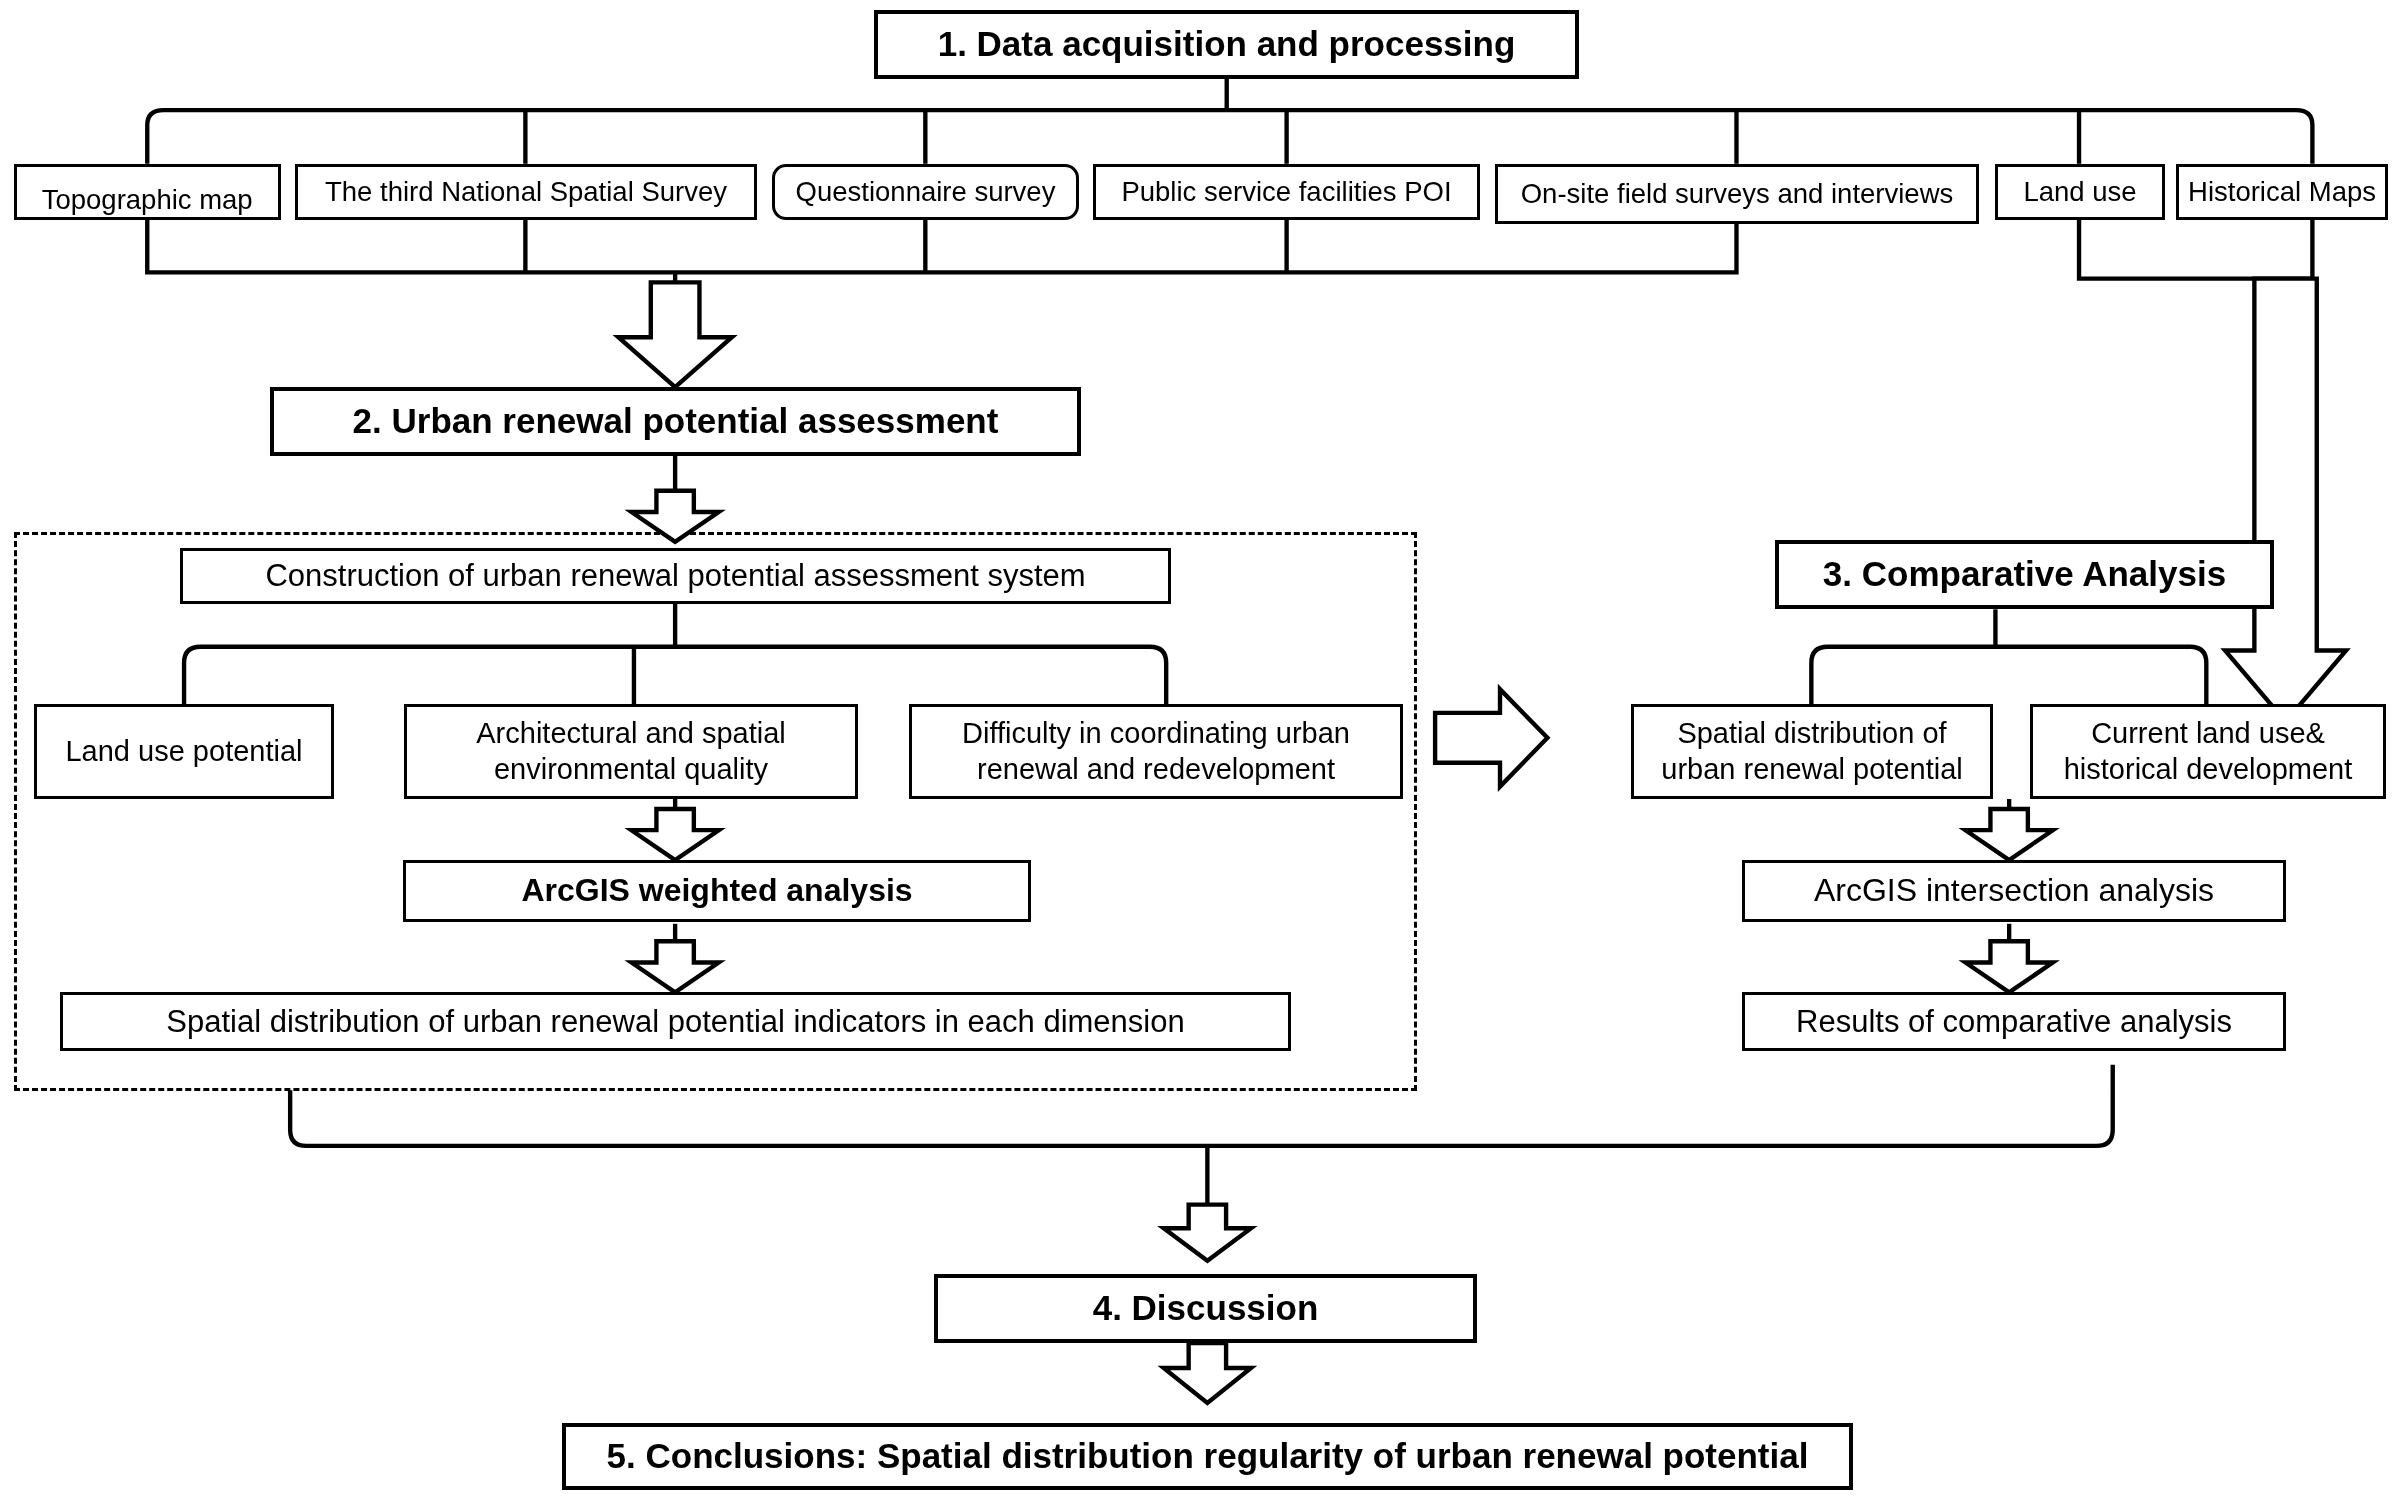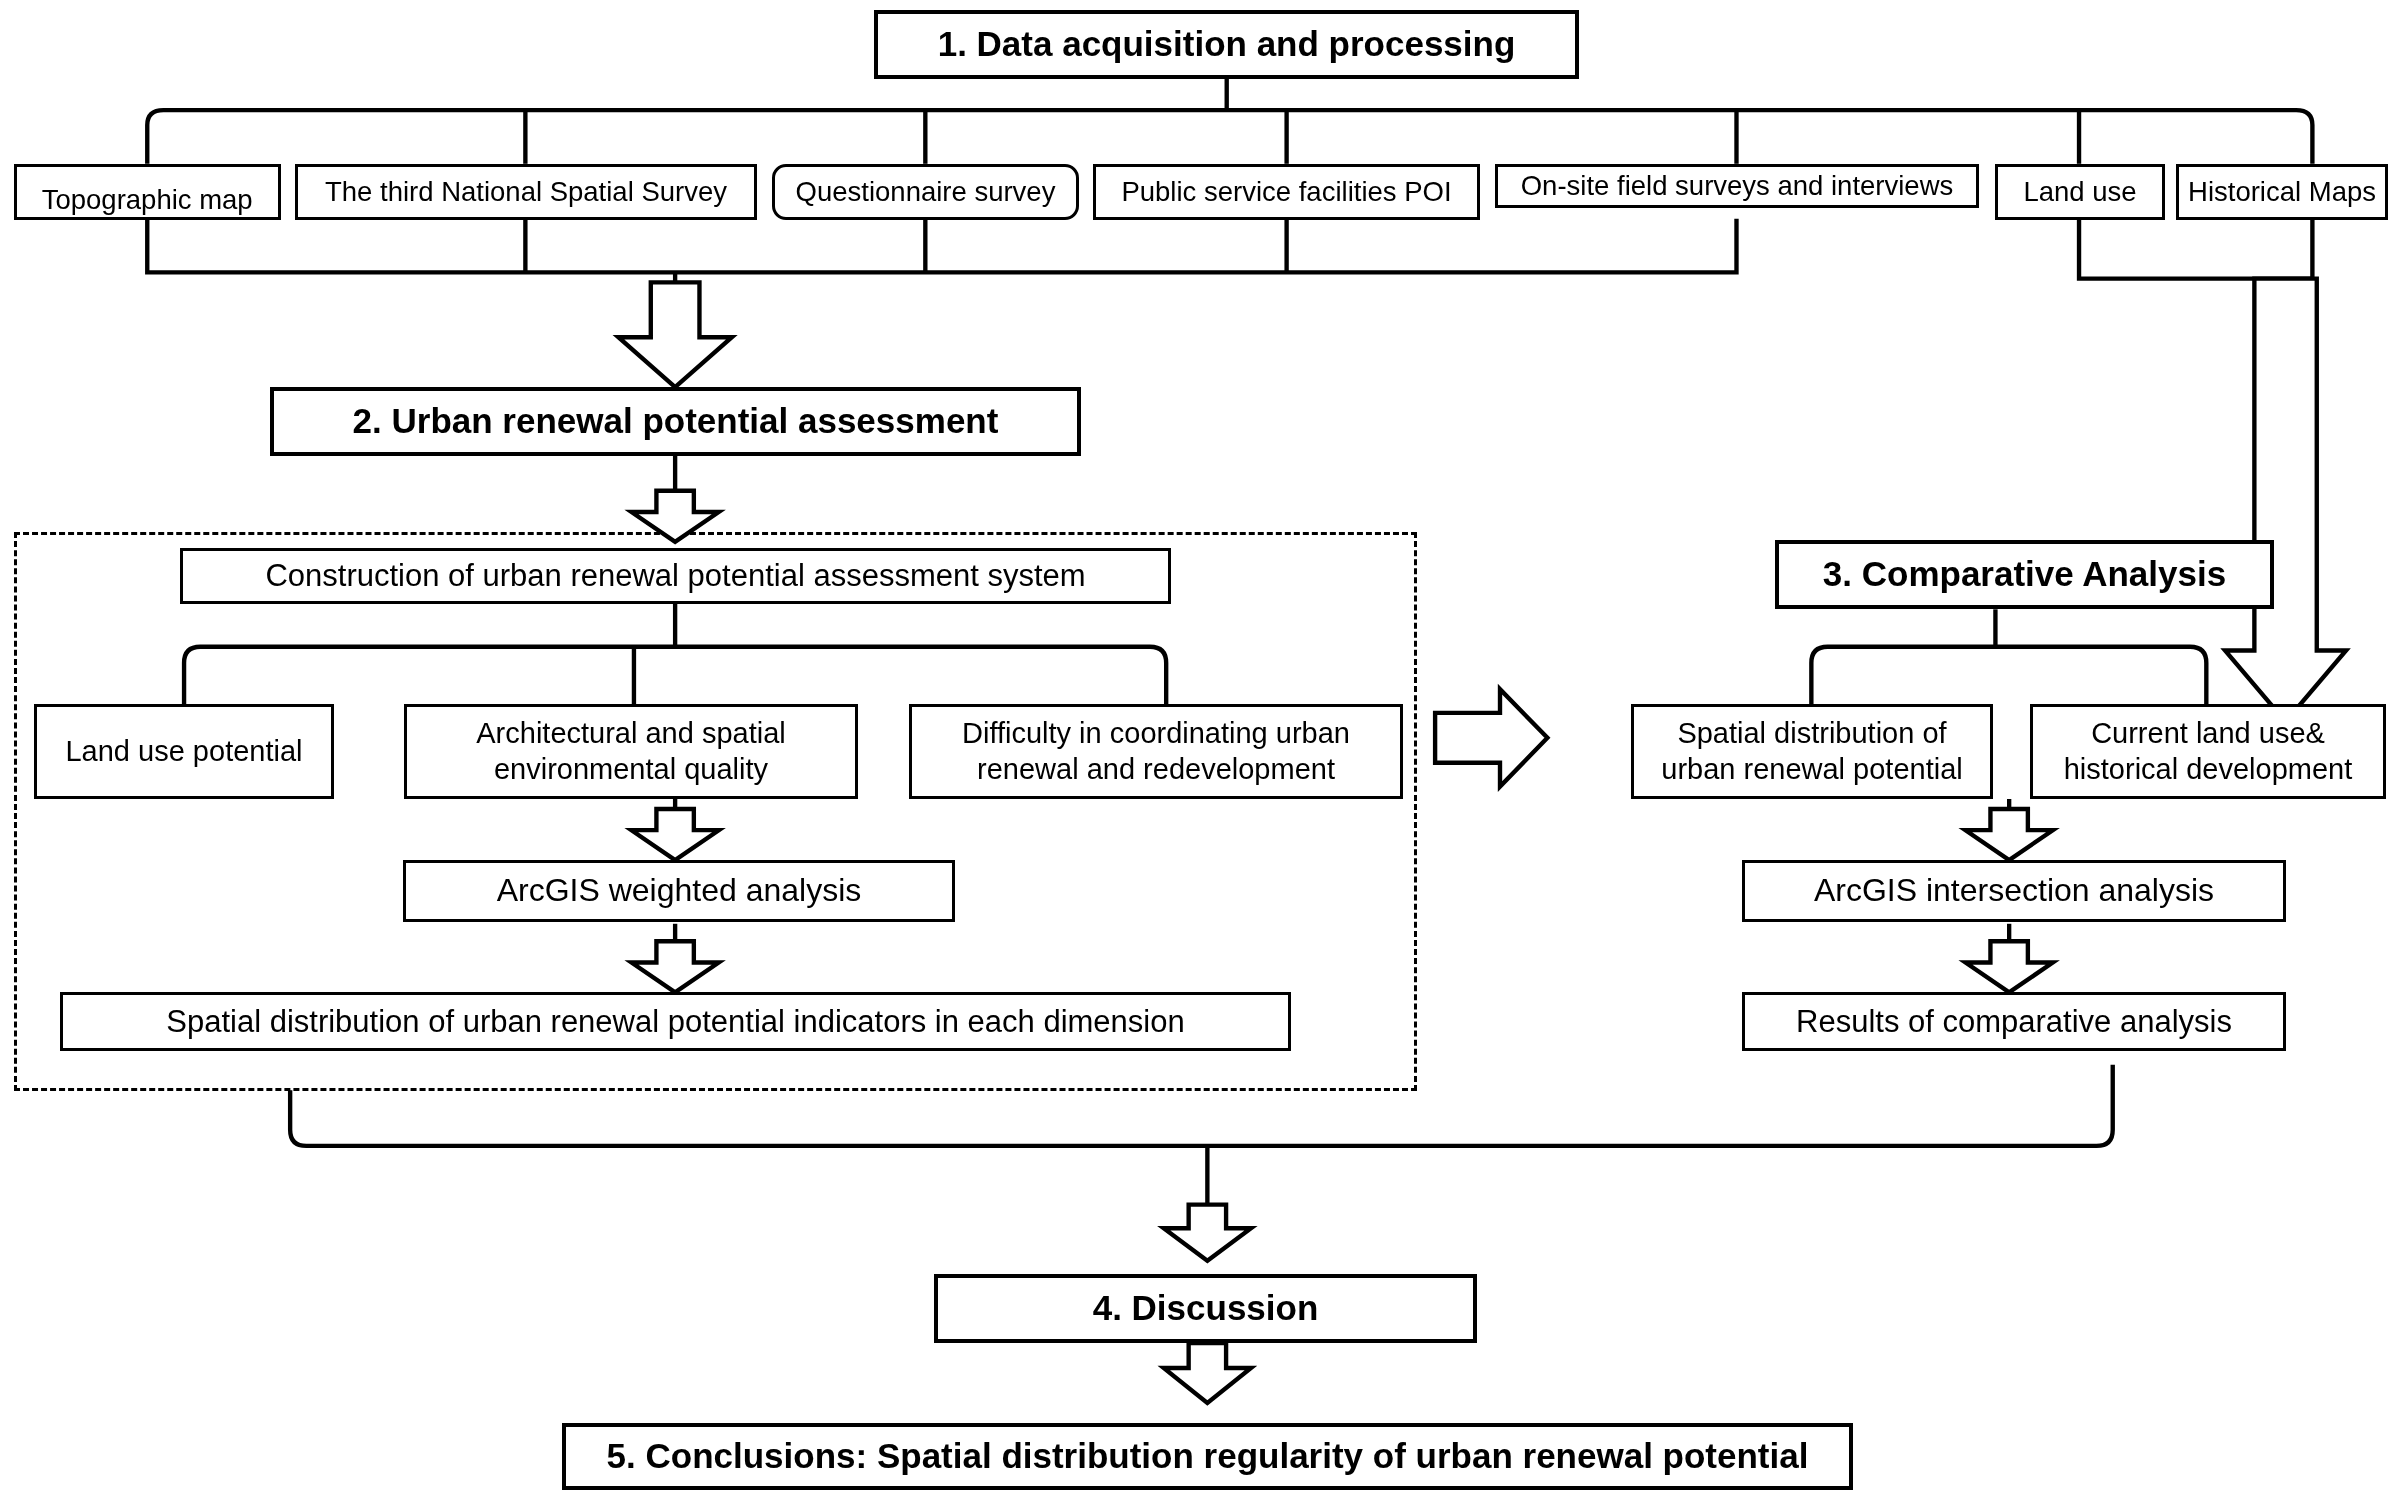--- a/index.html
+++ b/index.html
@@ -152,21 +152,21 @@
   </div>
 
   <div class="node f44" style="left:772px; top:164px; width:307px; height:56px;border-radius:14px;">
     <span>Questionnaire survey</span>
   </div>
 
   <div class="node f44" style="left:1093px; top:164px; width:387px; height:56px;">
     <span>Public service facilities POI</span>
   </div>
 
-  <div class="node f44" style="left:1495px; top:164px; width:484px; height:44px;align-items:center;">
+  <div class="node f44" style="left:1495px; top:164px; width:484px; height:60px;align-items:center;">
     <span>On-site field surveys and interviews</span>
   </div>
 
   <div class="node f44" style="left:1995px; top:164px; width:170px; height:56px;">
     <span>Land use</span>
   </div>
 
   <div class="node f44" style="left:2176px; top:164px; width:212px; height:56px;">
     <span>Historical Maps</span>
   </div>
@@ -184,21 +184,21 @@
   </div>
 
   <div class="node f46" style="left:404px; top:704px; width:454px; height:95px;">
     <span>Architectural and spatial environmental quality</span>
   </div>
 
   <div class="node f46" style="left:909px; top:704px; width:494px; height:95px;">
     <span>Difficulty in coordinating urban renewal and redevelopment</span>
   </div>
 
-  <div class="node f52" style="left:403px; top:860px; width:552px; height:62px;">
+  <div class="node f52" style="left:403px; top:860px; width:628px; height:62px;font-weight:bold;">
     <span>ArcGIS weighted analysis</span>
   </div>
 
   <div class="node f50" style="left:60px; top:992px; width:1231px; height:59px;justify-content:center;">
     <span>Spatial distribution of urban renewal potential indicators in each dimension</span>
   </div>
 
   <div class="node stage f56" style="left:1747px; top:540px; width:499px; height:69px;margin-left:28px;">
     <span>3. Comparative Analysis</span>
   </div>

